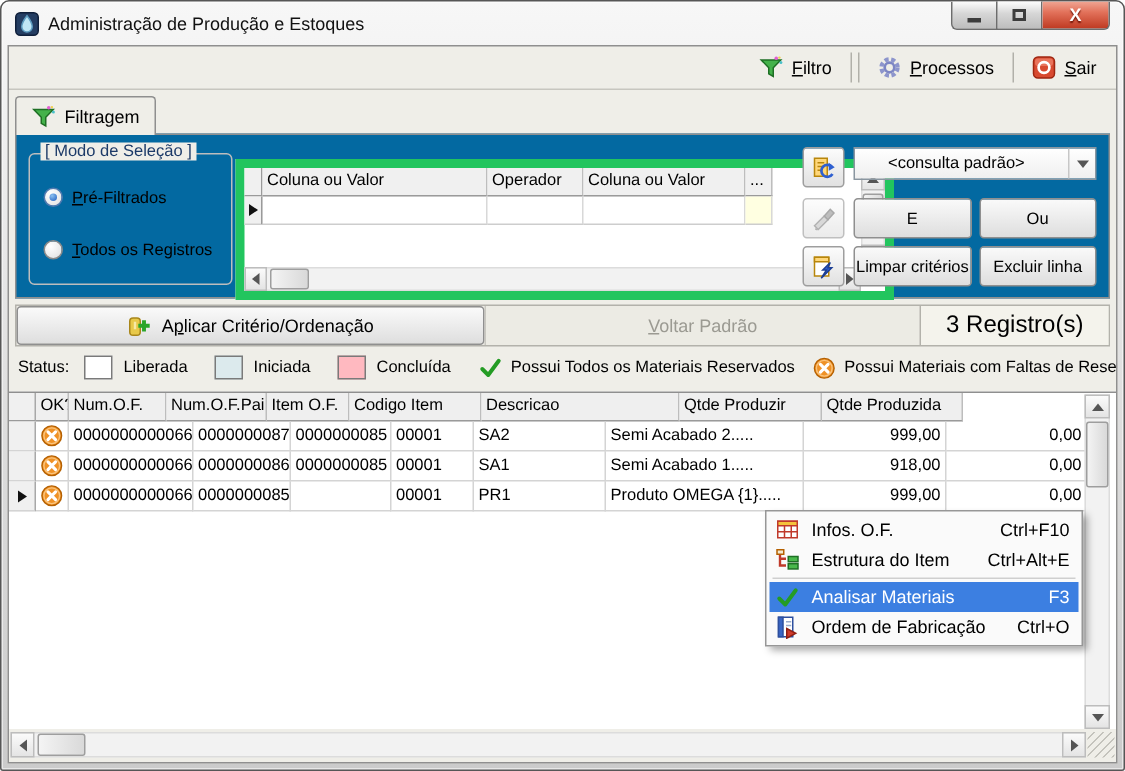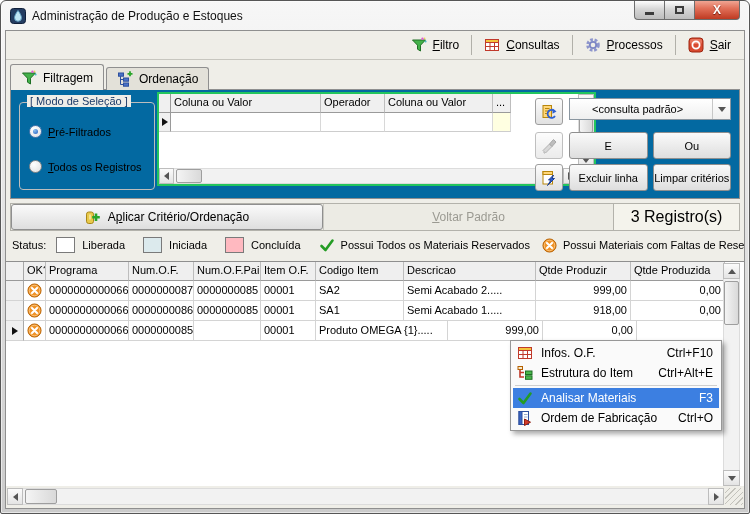--- a/index.html
+++ b/index.html
@@ -50,22 +50,22 @@
     padding:0 3px; font-size:11px; color:#1c3a68; white-space:nowrap; }
   .radio { position:absolute; left:9px; display:flex; gap:6px; align-items:center; font-size:11px; white-space:nowrap; }
   .radio.r0 { top:22px; } .radio.r1 { top:57px; }
   .rdot { width:13px; height:13px; border-radius:50%; border:1px solid #8a8a8a;
     background:radial-gradient(circle at 35% 30%, #ffffff, #dfdfdf); position:relative; flex:0 0 13px; }
   .rdot.sel { border-color:#4f7ab0; }
   .rdot.sel::after { content:""; position:absolute; left:3px; top:3px; width:5px; height:5px;
     border-radius:50%; background:radial-gradient(circle at 35% 30%, #8cc0f0, #1f5dc0); }
 
   
-  .cgrid { position:absolute; left:146px; top:2px; width:439px; height:94px;
-    background:#fff; border:2px solid #22c55e; }
+  .cgrid { position:absolute; left:146px; top:16px; width:439px; height:94px;
+    background:#fff; border:6px solid #22c55e; }
   .cg-header { display:flex; height:19px; }
   .cg-header .cg-cell { background:#f0f0f0; border-right:1px solid #bdbdbd;
     border-bottom:1px solid #9a9a9a; font-size:11px; padding:2px 3px; overflow:hidden; white-space:nowrap; }
   .cg-row { display:flex; height:19px; }
   .cg-row .cg-cell { border-right:1px solid #d8d8d8; border-bottom:1px solid #cdcdcd;
     font-size:11px; padding:2px 3px; overflow:hidden; }
   .k0{width:12px;} .k1{width:150px;} .k2{width:64px;} .k3{width:108px;} .k4{width:18px;}
   .cg-ind { background:#f0f0f0 !important; border-right:1px solid #9a9a9a !important;
     display:flex; align-items:center; justify-content:center; }
   .cg-yellow { background:#ffffe1; }
@@ -182,32 +182,20 @@
             <svg width="16" height="16" viewBox="0 0 16 16">
               <polygon points="1.5,3 14.5,3 9.5,8.2 9.5,14 6.5,12.2 6.5,8.2" fill="#44b24a" stroke="#1e6f24"></polygon>
               <circle cx="11.5" cy="1.8" r="1.2" fill="#e060d0"></circle>
               <circle cx="14.6" cy="4.6" r="1" fill="#49c0c9"></circle>
               <circle cx="13.6" cy="1.4" r=".8" fill="#f2d24b"></circle>
             </svg>
           </span>
           <span><u>F</u>iltro</span>
         </div>
         <span class="tsep"></span>
-        <div class="tbtn">
-          <span class="icon ">
-            <svg width="16" height="16" viewBox="0 0 16 16">
-              <rect x="1.5" y="2.5" width="13" height="11" fill="#fff" stroke="#c0392b"></rect>
-              <rect x="1.5" y="2.5" width="13" height="3" fill="#f5c33b" stroke="#c0392b"></rect>
-              <line x1="6" y1="5.5" x2="6" y2="13.5" stroke="#c0392b"></line>
-              <line x1="10.5" y1="5.5" x2="10.5" y2="13.5" stroke="#c0392b"></line>
-              <line x1="1.5" y1="9.5" x2="14.5" y2="9.5" stroke="#c0392b"></line>
-            </svg>
-          </span>
-          <span><u>C</u>onsultas</span>
-        </div>
         <span class="tsep"></span>
         <div class="tbtn">
           <span class="icon ">
             <svg width="16" height="16" viewBox="0 0 16 16">
               <circle cx="8" cy="8" r="5.4" fill="none" stroke="#8d95cc" stroke-width="2.8" stroke-dasharray="2.7 1.7"></circle>
               <circle cx="8" cy="8" r="3.2" fill="none" stroke="#7d86c4" stroke-width="1.8"></circle>
             </svg>
           </span>
           <span><u>P</u>rocessos</span>
         </div>
@@ -227,32 +215,20 @@
         <div class="tab active">
           <span class="icon ">
             <svg width="16" height="16" viewBox="0 0 16 16">
               <polygon points="1.5,3 14.5,3 9.5,8.2 9.5,14 6.5,12.2 6.5,8.2" fill="#44b24a" stroke="#1e6f24"></polygon>
               <circle cx="11.5" cy="1.8" r="1.2" fill="#e060d0"></circle>
               <circle cx="14.6" cy="4.6" r="1" fill="#49c0c9"></circle>
               <circle cx="13.6" cy="1.4" r=".8" fill="#f2d24b"></circle>
             </svg>
           </span>
           <span>Filtragem</span>
-        </div>
-        <div class="tab ">
-          <span class="icon ">
-            <svg width="16" height="16" viewBox="0 0 16 16">
-              <rect x="1.5" y="2" width="5" height="3.2" fill="#4a72c8" stroke="#2d4f9e"></rect>
-              <rect x="6.5" y="7" width="5" height="3.2" fill="#4a72c8" stroke="#2d4f9e"></rect>
-              <rect x="6.5" y="12" width="5" height="3.2" fill="#4a72c8" stroke="#2d4f9e"></rect>
-              <path d="M3.5 5.2 V13.5 H6.5 M3.5 8.5 H6.5" fill="none" stroke="#2d4f9e"></path>
-              <path d="M10.5 2.8 h5 M13 0.3 v5" stroke="#2aa52a" stroke-width="1.8"></path>
-            </svg>
-          </span>
-          <span>Ordenação</span>
         </div>
       </div>
 
     <div class="tabpanel">
       <div class="gbox">
         <span class="gbox-title">[ Modo de Seleção ]</span>
         <div id="radios">
             <label class="radio r0">
               <span class="rdot sel"></span>
               <span><u>P</u>ré-Filtrados</span>
@@ -344,24 +320,24 @@
         <div class="qrow q1">
           <div class="btn qbtn">
               <span>E</span>
             </div>
           <div class="btn qbtn">
               <span>Ou</span>
             </div>
         </div>
         <div class="qrow q2">
           <div class="btn qbtn">
+              <span>Limpar critérios</span>
+            </div>
+          <div class="btn qbtn">
               <span>Excluir linha</span>
-            </div>
-          <div class="btn qbtn">
-              <span>Limpar critérios</span>
             </div>
         </div>
       </div>
     </div>
 
     <div class="applybar">
       <div class="btn apply-btn">
         <span class="icon" id="ic-apply">
             <svg width="16" height="16" viewBox="0 0 16 16">
               <rect x="1.5" y="3" width="7" height="11.5" rx="2.2" fill="#e8c94a" stroke="#a8861a"></rect>
@@ -408,21 +384,20 @@
             </svg>
           </span>
           <span>Possui Materiais com Faltas de Reserv</span>
         </span>
       </div>
 
     <div class="ogrid">
       <div class="og-header" id="ogheader">
           <div class="og-cell c0 og-ind"></div>
           <div class="og-cell c1">OK?</div>
-          <div class="og-cell c2">Programa</div>
           <div class="og-cell c3">Num.O.F.</div>
           <div class="og-cell c4">Num.O.F.Pai</div>
           <div class="og-cell c5">Item O.F.</div>
           <div class="og-cell c6">Codigo Item</div>
           <div class="og-cell c7">Descricao</div>
           <div class="og-cell c8">Qtde Produzir</div>
           <div class="og-cell c9">Qtde Produzida</div>
         </div>
       <div id="ogrows">
           <div class="og-row">
@@ -475,20 +450,21 @@
                   <circle cx="8" cy="8" r="7" fill="#ef9227" stroke="#b56000"></circle>
                   <circle cx="8" cy="8" r="5.6" fill="none" stroke="#ffd9a0" opacity=".7"></circle>
                   <path d="M5.3 5.3 L10.7 10.7 M10.7 5.3 L5.3 10.7" stroke="#fff" stroke-width="2.2" stroke-linecap="round"></path>
                 </svg>
               </span>
             </div>
             <div class="og-cell c2 ">0000000000066</div>
             <div class="og-cell c3 ">0000000085</div>
             <div class="og-cell c4 "></div>
             <div class="og-cell c5 ">00001</div>
+            <div class="og-cell c6 ">PR1</div>
             <div class="og-cell c7 ">Produto OMEGA {1}.....</div>
             <div class="og-cell c8 num">999,00</div>
             <div class="og-cell c9 num">0,00</div>
           </div>
         </div>
       <div class="og-vscroll">
         <div class="sb-track" style="inset:0;"></div>
         <div class="sb-btn" style="left:0;right:0;top:0;height:16px;">
             <span class="tri-up"></span>
           </div>

